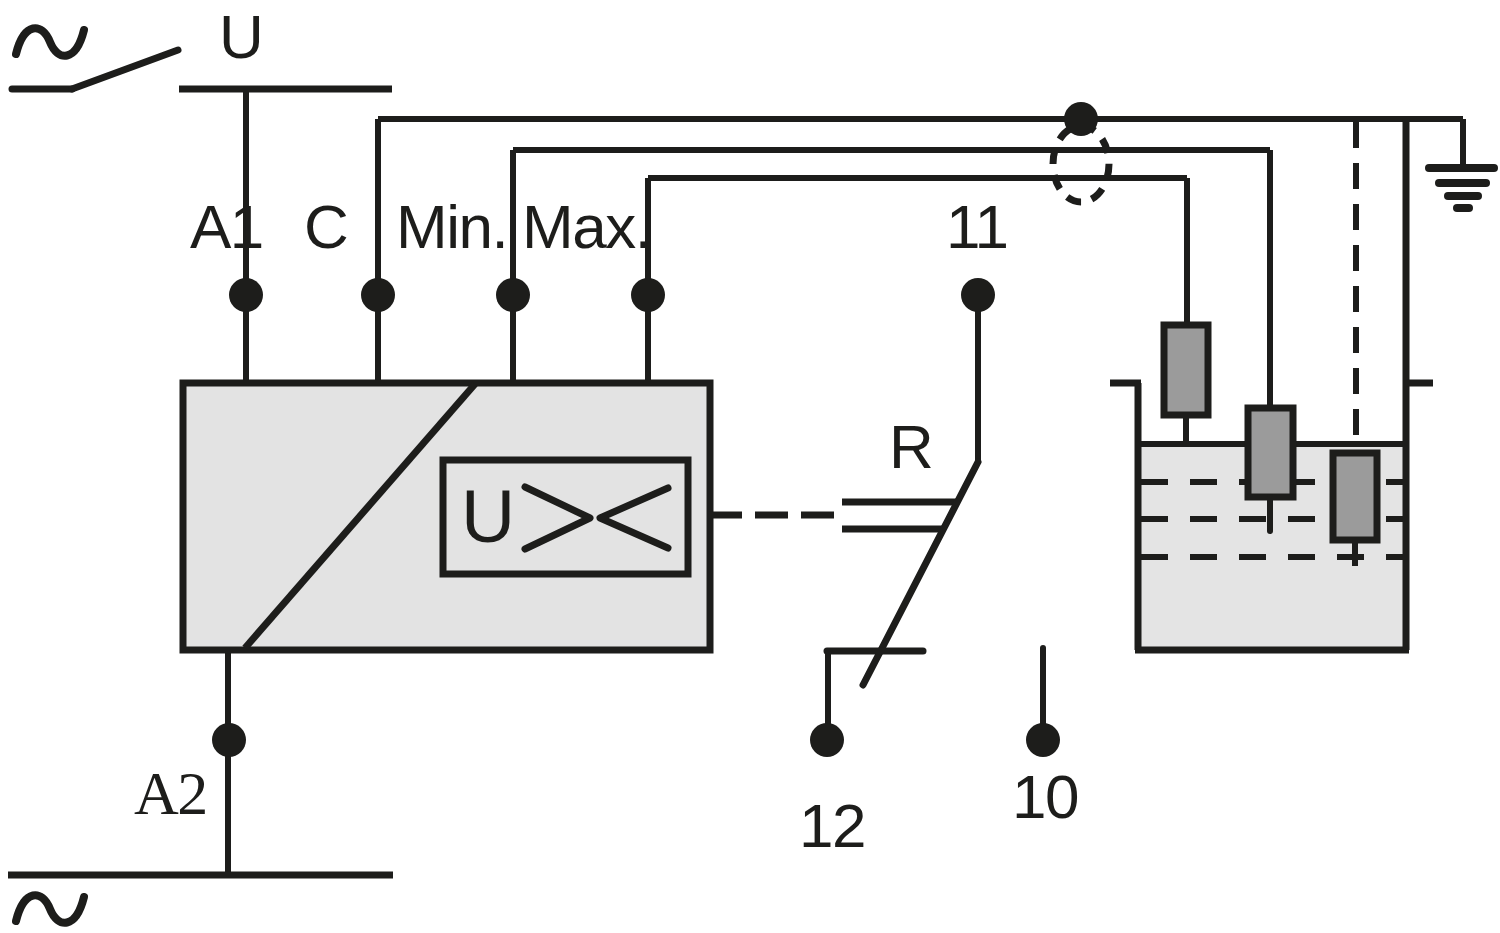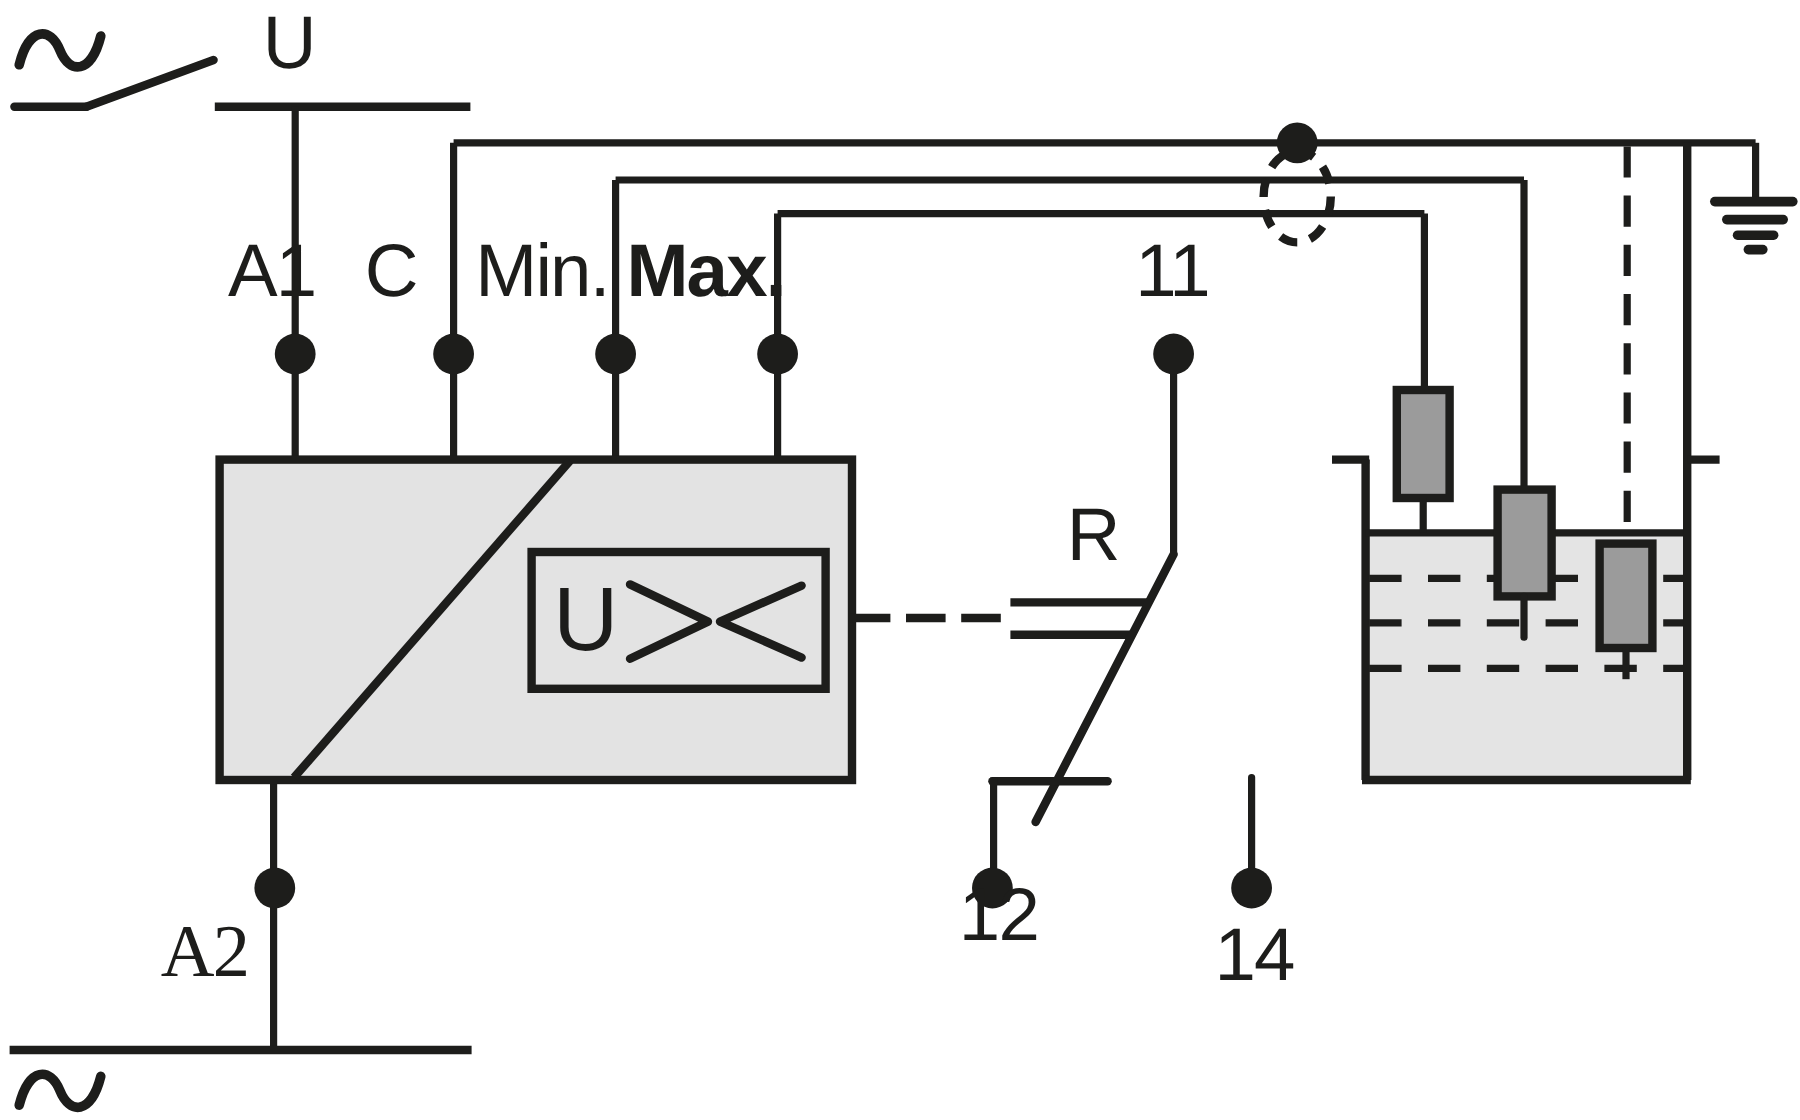--- a/index.html
+++ b/index.html
@@ -132,21 +132,21 @@
       <circle class="dot" cx="229" cy="740" r="17"></circle>
       <circle class="dot" cx="827" cy="740" r="17"></circle>
       <circle class="dot" cx="1043" cy="740" r="17"></circle>
     </g>
   </svg>
 
   <span class="label" style="left:219px;top:6px;">U</span>
   <span class="label" style="left:149px;top:196px;margin-left:41px;">A1</span>
   <span class="label" style="left:304px;top:196px;">C</span>
   <span class="label" style="left:396px;top:196px;">Min.</span>
-  <span class="label" style="left:522px;top:196px;font-weight:bold;">Max.</span>
+  <span class="label" style="left:522px;top:196px;">Max.</span>
   <span class="label" style="left:946px;top:196px;">11</span>
   <span class="label" style="left:889px;top:416px;">R</span>
-  <span class="label" style="left:799px;top:732px;">12</span>
-  <span class="label" style="left:1012px;top:766px;">14</span>
+  <span class="label" style="left:799px;top:795px;">12</span>
+  <span class="label" style="left:1012px;top:766px;">10</span>
   <span class="label" style="left:134px;top:762px;font-family:Liberation Serif, serif;">A2</span>
   <span class="label label-big" style="left:461px;top:479px;">U</span>
 
 </div>
 
 </body></html>

